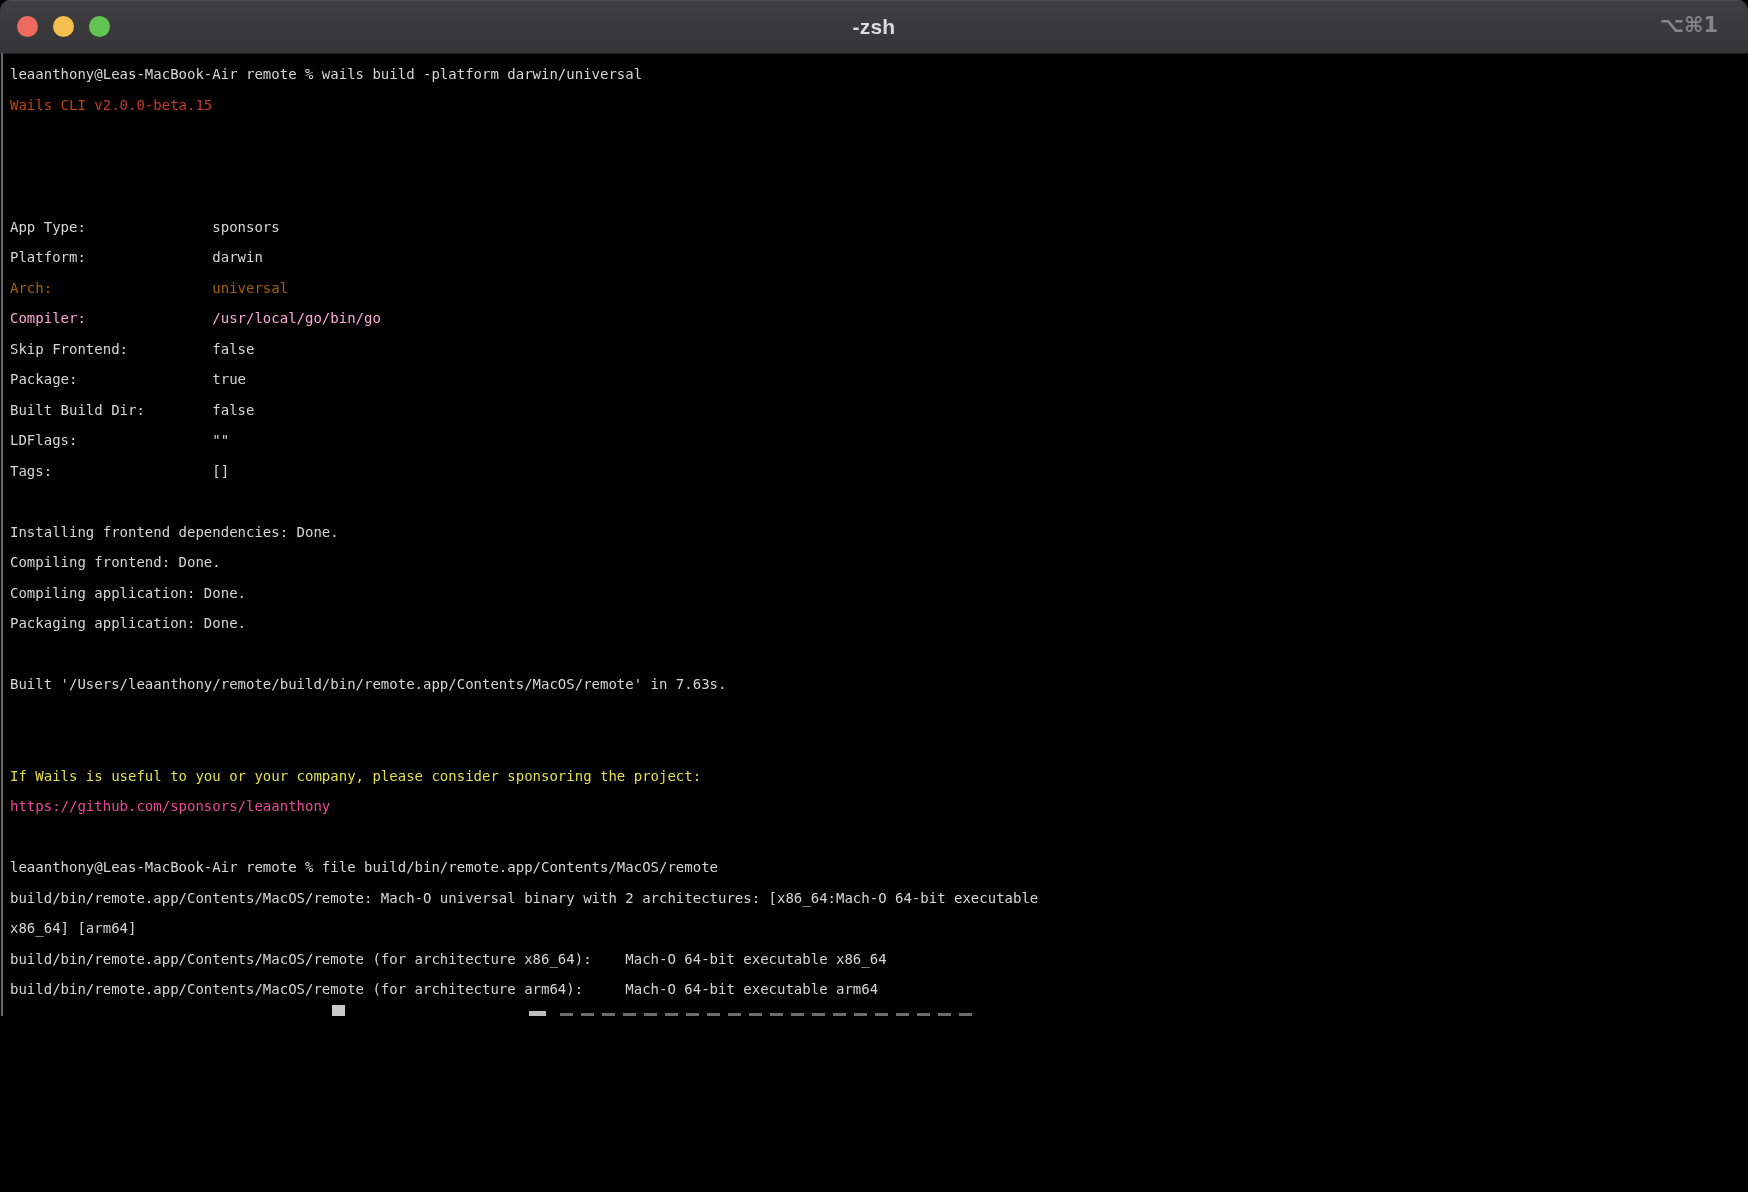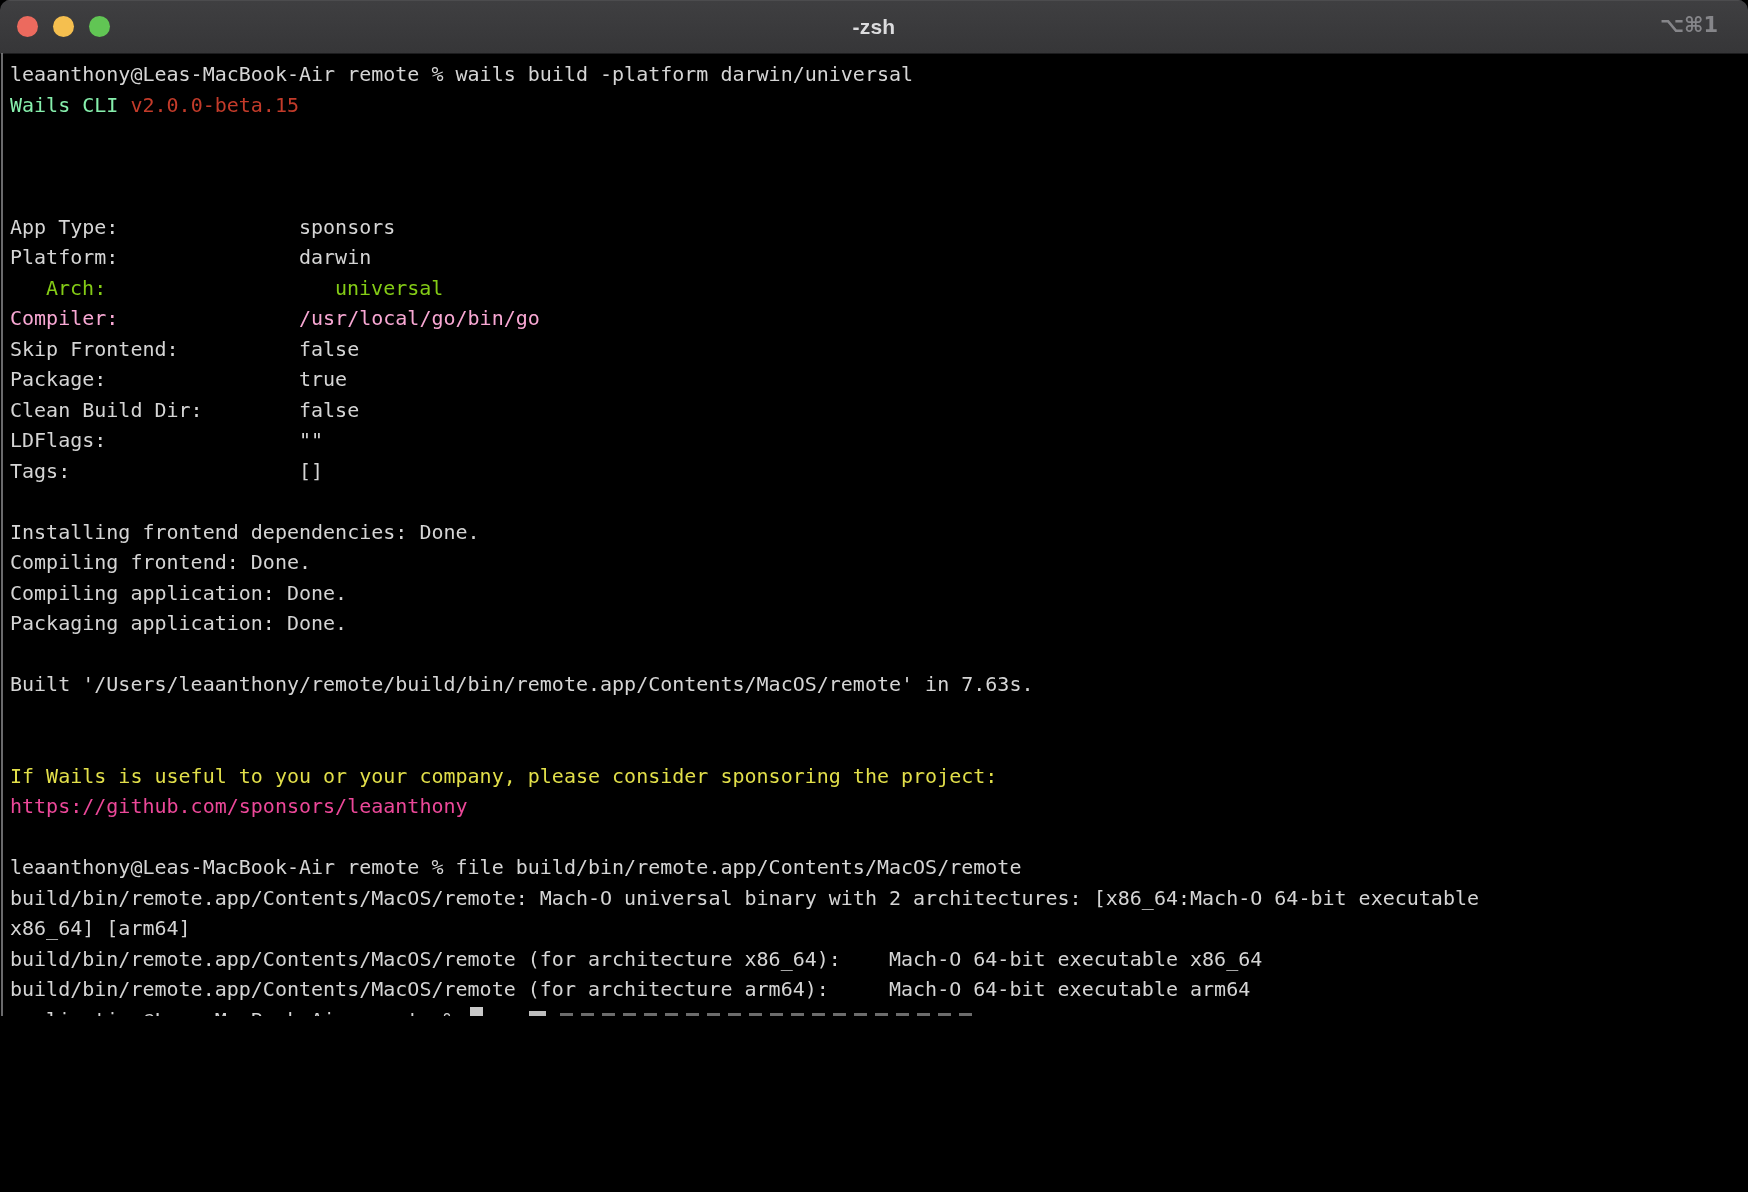--- a/index.html
+++ b/index.html
@@ -19,21 +19,21 @@
   .dot.green{background:#61c554;}
   .title{font-family:"Liberation Sans","DejaVu Sans",sans-serif;
          font-weight:bold;font-size:21px;color:#dcdcde;letter-spacing:.2px;}
   .shortcut{position:absolute;right:30px;top:13px;
             font-family:"DejaVu Sans","Liberation Sans",sans-serif;
             font-weight:bold;font-size:21px;color:#86868a;}
   
   .term{position:absolute;top:54px;left:0;right:0;bottom:0;
         padding:5px 8px 0 10px;
         font-family:"DejaVu Sans Mono",monospace;
-        font-size:20px;line-height:30.5px;color:#d5d5d5;
+        font-size:14px;line-height:30.5px;color:#d5d5d5;
         cursor:text;}
   .line{white-space:pre;height:30.5px;}
   .cursor{display:inline-block;width:13px;height:25px;background:#c9c9c9;
           vertical-align:text-bottom;margin-left:2px;}
   .left-edge{position:absolute;left:1px;top:53px;bottom:0;width:2px;
              background:#8d8d90;opacity:.75;}
   
   .clip-a{position:absolute;left:529px;bottom:0;width:17px;height:5px;background:#bdbdbd;}
   .clip-b{position:absolute;left:560px;bottom:0;width:415px;height:3px;
           background:repeating-linear-gradient(90deg,#6c6c6c 0 13px,transparent 13px 21px);}
@@ -48,31 +48,31 @@
       <button class="dot red"></button>
       <button class="dot yellow"></button>
       <button class="dot green"></button>
     </div>
     <span class="title">-zsh</span>
     <span class="shortcut">⌥⌘1</span>
   </div>
 
   <div class="term">
       <div class="line"><span style="color: rgb(213, 213, 213);">leaanthony@Leas-MacBook-Air remote % wails build -platform darwin/universal</span></div>
-      <div class="line"><span style="color: #86efac;">Wails CLI </span><span style="color: rgb(195, 59, 42);">v2.0.0-beta.15</span></div>
+      <div class="line"><span style="color: #c2410c;">Wails CLI </span><span style="color: rgb(195, 59, 42);">v2.0.0-beta.15</span></div>
       <div class="line"></div>
       <div class="line"></div>
       <div class="line"></div>
       <div class="line"><span style="color: rgb(213, 213, 213);">App Type:               sponsors</span></div>
       <div class="line"><span style="color: rgb(213, 213, 213);">Platform:               darwin</span></div>
-      <div class="line"><span style="color: #84cc16; margin-left: 36px;">Arch:                   universal</span></div>
+      <div class="line"><span style="color: #a16207;">Arch:                   universal</span></div>
       <div class="line"><span style="color: #f9a8d4;">Compiler:               /usr/local/go/bin/go</span></div>
       <div class="line"><span style="color: rgb(213, 213, 213);">Skip Frontend:          false</span></div>
       <div class="line"><span style="color: rgb(213, 213, 213);">Package:                true</span></div>
-      <div class="line"><span style="color: rgb(213, 213, 213);">Clean Build Dir:        false</span></div>
+      <div class="line"><span style="color: rgb(213, 213, 213);">Built Build Dir:        false</span></div>
       <div class="line"><span style="color: rgb(213, 213, 213);">LDFlags:                ""</span></div>
       <div class="line"><span style="color: rgb(213, 213, 213);">Tags:                   []</span></div>
       <div class="line"></div>
       <div class="line"><span style="color: rgb(213, 213, 213);">Installing frontend dependencies: Done.</span></div>
       <div class="line"><span style="color: rgb(213, 213, 213);">Compiling frontend: Done.</span></div>
       <div class="line"><span style="color: rgb(213, 213, 213);">Compiling application: Done.</span></div>
       <div class="line"><span style="color: rgb(213, 213, 213);">Packaging application: Done.</span></div>
       <div class="line"></div>
       <div class="line"><span style="color: rgb(213, 213, 213);">Built '/Users/leaanthony/remote/build/bin/remote.app/Contents/MacOS/remote' in 7.63s.</span></div>
       <div class="line"></div>

